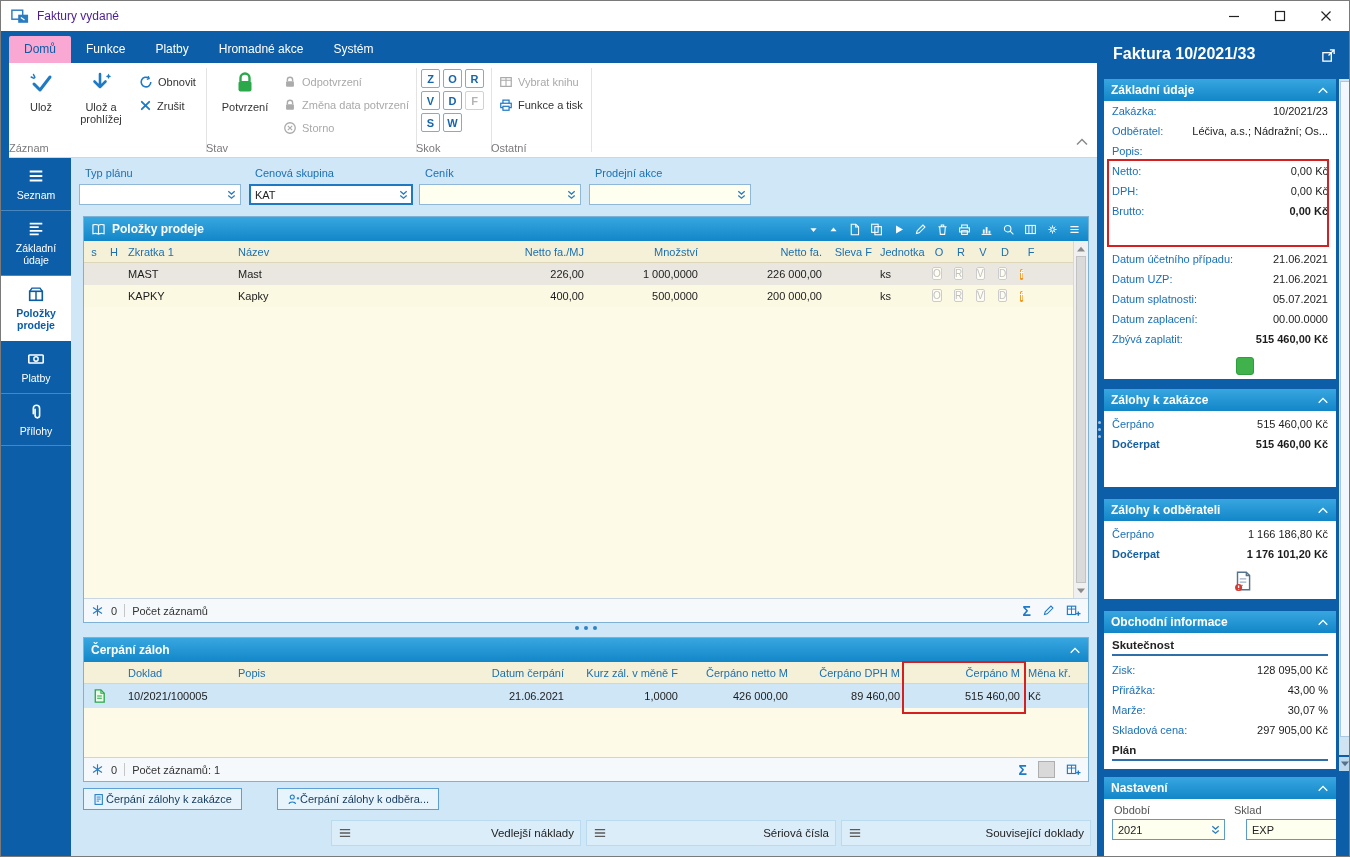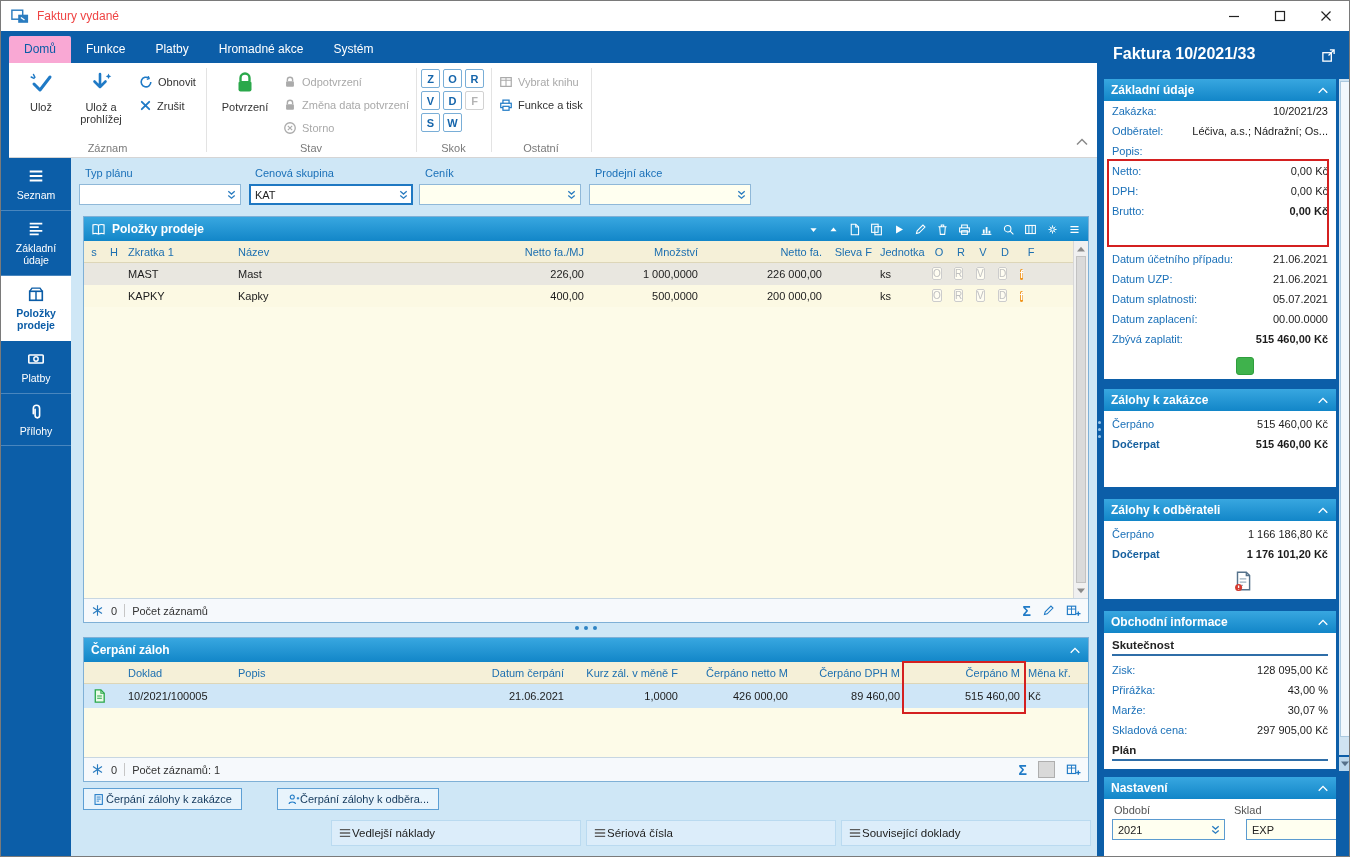--- a/index.html
+++ b/index.html
@@ -2,33 +2,33 @@
 <html><head>
 <meta charset="utf-8">
 <style>
   *{box-sizing:border-box;margin:0;padding:0}
   body{margin:0;background:#555;font-family:"Liberation Sans",sans-serif}
   .root{position:relative;width:1350px;height:857px;background:#0c5ea8;overflow:hidden;border:1px solid #7a7a7a}
   svg{display:block}
 
   
   .titlebar{position:absolute;left:0;top:0;width:100%;height:30px;background:#fff;display:flex;align-items:center;padding-left:10px;gap:8px}
-  .wtitle{font-size:12px;color:#ef4444}
+  .wtitle{font-size:12px;color:#4c1d95}
   .wbtns{margin-left:auto;display:flex;height:100%}
   .wbtn{width:46px;height:100%;display:flex;align-items:center;justify-content:center;cursor:pointer}
 
   
   .tabbar{position:absolute;left:8px;top:30px;height:32px;display:flex;align-items:flex-end}
   .tab{color:#fff;font-size:12px;padding:6px 15px 7px;cursor:pointer;white-space:nowrap}
   .tab.active{background:#f9a8d4;color:#0b5ca6;border-radius:2px 2px 0 0}
 
   
   .ribbon{position:absolute;left:8px;top:62px;width:1088px;height:95px;background:#fff;border-bottom:1px solid #d5d5d5}
   .rsep{position:absolute;top:5px;bottom:5px;width:1px;background:#e3e3e3}
-  .rgl{position:absolute;bottom:3px;font-size:11px;color:#7a7a7a;text-align:center}
+  .rgl{position:absolute;bottom:3px;font-size:11px;color:#7a7a7a;text-align:left}
   .bigbtn{position:absolute;top:7px;display:flex;flex-direction:column;align-items:center;gap:5px;font-size:11px;color:#333;text-align:center;cursor:pointer}
   .sbtn{position:absolute;display:flex;align-items:center;gap:5px;font-size:11px;color:#333;white-space:nowrap;cursor:pointer}
   .sbtn.disabled{color:#a9a9a9}
   .jumpbtn{position:absolute;width:19px;height:19px;border:1px solid #79aed7;border-radius:2px;background:#fff;color:#1565ab;font-weight:bold;font-size:11px;display:flex;align-items:center;justify-content:center;cursor:pointer}
   .jumpbtn.disabled{color:#b4b4b4;border-color:#d2d2d2}
 
   
   .sidebar{position:absolute;left:0;top:157px;width:70px;height:700px;background:#0c5ea8}
   .sideitem{padding:9px 2px 8px;text-align:center;color:#fff;font-size:10.5px;line-height:1.2;border-bottom:1px solid rgba(255,255,255,.25);display:flex;flex-direction:column;align-items:center;gap:4px;cursor:pointer}
   .sideitem.active{background:#fff;color:#0b5ca6;font-weight:bold}
@@ -68,21 +68,21 @@
   .graybox{width:17px;height:17px;background:#d9d9d9;border:1px solid #aeaeae;cursor:pointer}
 
   .flagbox{width:15px;height:15px;line-height:14px;border:1px solid #cccccc;color:#c0c0c0;font-size:10px;text-align:center;border-radius:2px;margin:0 auto;background:#fffdf2}
   .fbadge{width:15px;height:15px;line-height:15px;background:#f0951e;color:#fff;font-size:10px;font-weight:bold;text-align:center;border-radius:3px;margin:0 auto}
 
   .hsplit{position:absolute;left:12px;top:463px;width:1006px;height:14px;display:flex;align-items:center;justify-content:center;gap:5px;cursor:row-resize}
   .dot{width:4px;height:4px;border-radius:50%;background:#2f83c3}
 
   .advbtn{position:absolute;top:630px;height:22px;background:#e8f4fc;border:1px solid #5d9fd4;display:flex;align-items:center;padding:0 9px;font-size:11px;color:#14395c;cursor:pointer}
   .bbtn{position:absolute;top:662px;width:250px;height:26px;background:#dcedfa;border:1px solid #badaf0;display:flex;align-items:center;padding:0 6px;font-size:11.5px;color:#222;cursor:pointer}
-  .bbtn .blabel{flex:1;text-align:left}
+  .bbtn .blabel{flex:1;text-align:right}
 
   .redbox{position:absolute;border:2px solid #d42020;pointer-events:none;z-index:6}
 
   
   .rp-title{position:absolute;left:1112px;top:44px;color:#fff;font-size:16px;font-weight:600}
   .card{position:absolute;left:1103px;width:232px;background:#fff;overflow:hidden}
   .shead{height:22px;background:linear-gradient(180deg,#38a7e0,#1286c8);color:#fff;display:flex;align-items:center;padding:0 7px;font-size:12px;font-weight:bold;cursor:pointer}
   .shead .chev{margin-left:auto;display:flex}
   .frow{display:flex;justify-content:space-between;align-items:center;padding:0 8px;height:20px;font-size:11px}
   .flbl{color:#1a70b8;white-space:nowrap}

